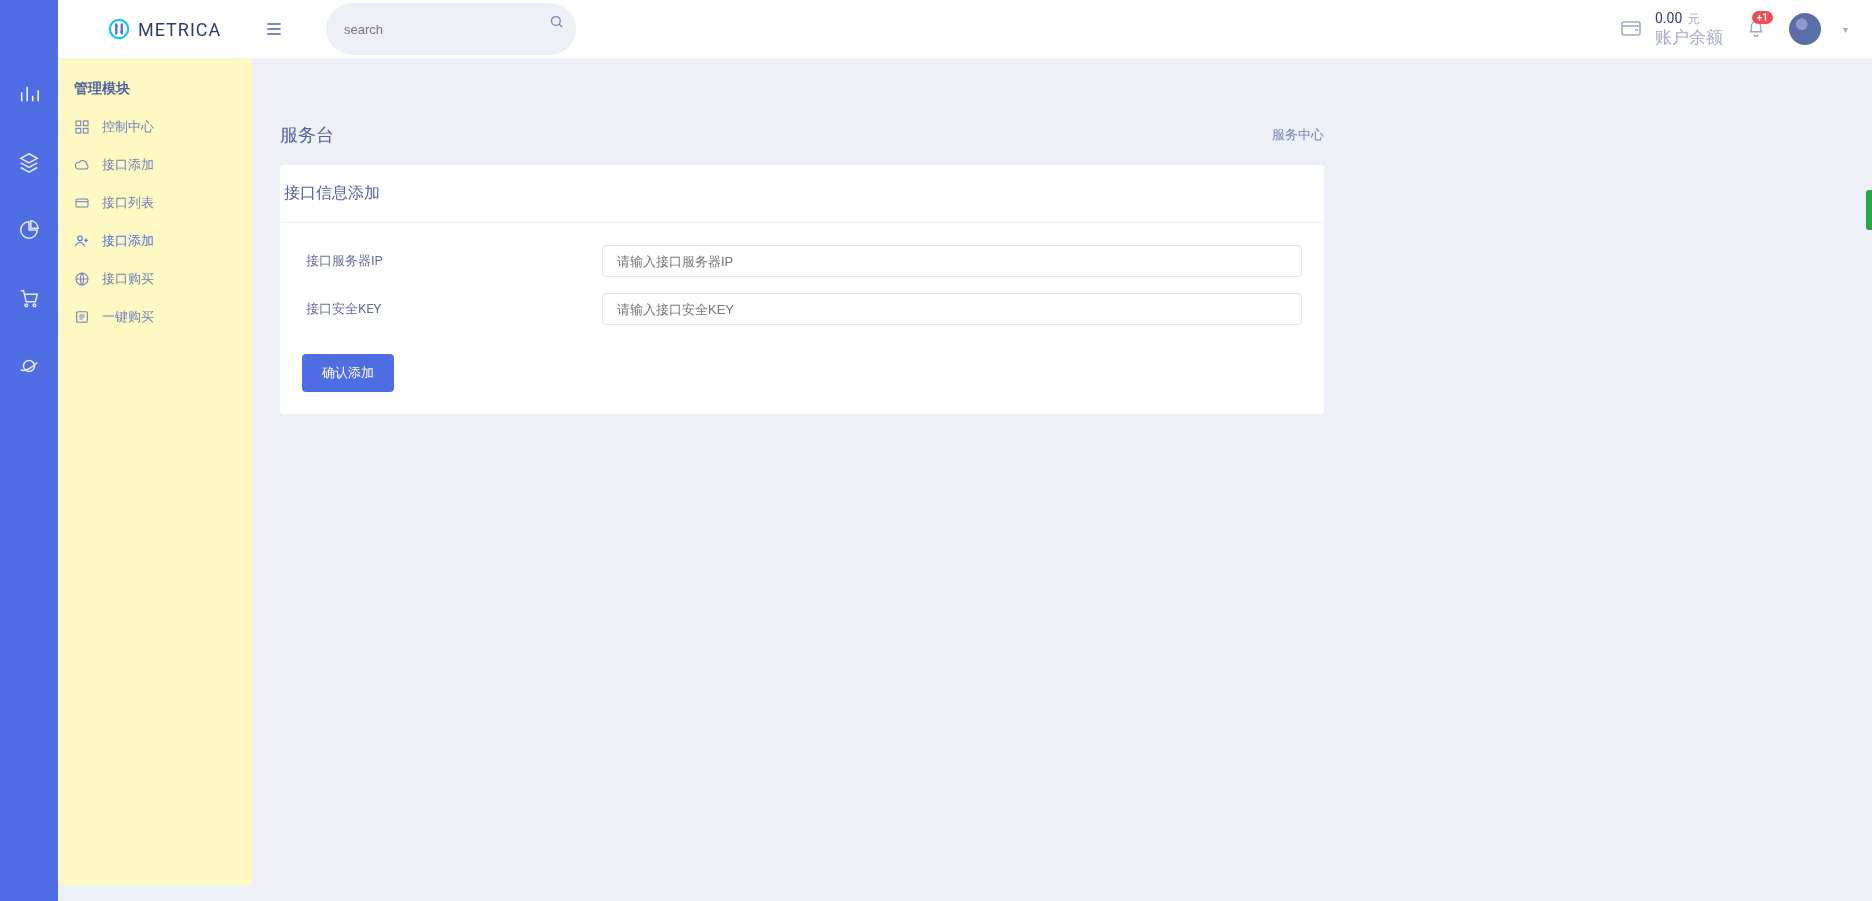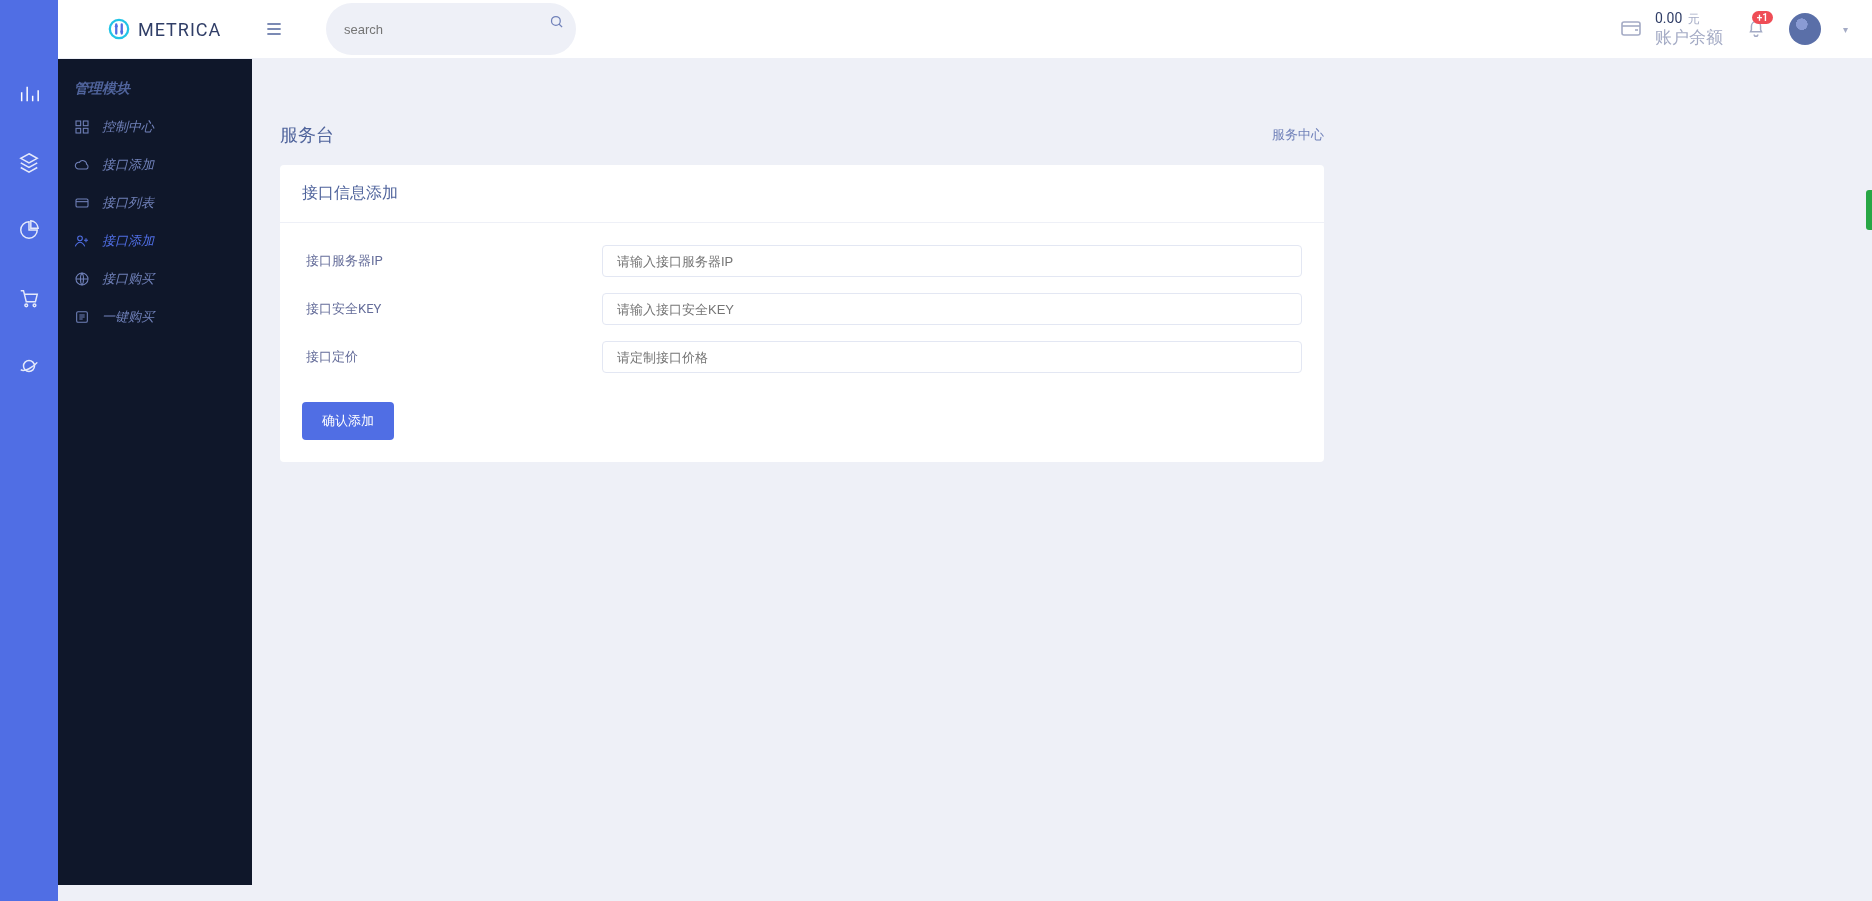--- a/index.html
+++ b/index.html
@@ -7,21 +7,21 @@
 
 .app { display: flex; min-height: 100vh; }
 
 
 .rail { width: 58px; background: #506ee4; display: flex; flex-direction: column; align-items: center; padding-top: 80px; gap: 40px; position: fixed; left:0; top:0; bottom:0; z-index:3;}
 .rail-item { width: 28px; height: 28px; display:flex; align-items:center; justify-content:center; cursor:pointer;}
 .rail-item svg { width: 22px; height:22px; stroke:#fff; fill:none; stroke-width:1.6; opacity:.85;}
 .rail-item.active svg { opacity:1;}
 
 
-.sidebar { width: 194px; background:#0f172a; position:fixed; left:58px; top:0; bottom:16px; z-index:2; padding-top: 70px; font-style: italic;}
+.sidebar { width: 194px; background:#fef9c3; position:fixed; left:58px; top:0; bottom:16px; z-index:2; padding-top: 70px;}
 .sidebar-section-title { font-size:14px; color:#50649c; font-weight:600; padding: 10px 16px 10px 16px;}
 .sidebar-item { display:flex; align-items:center; gap:12px; padding: 10px 16px; color:#7081b9; font-size:13px; cursor:pointer;}
 .sidebar-item.active { color:#506ee4;}
 .sidebar-item svg { width:16px; height:16px; stroke:currentColor; fill:none; stroke-width:1.6;}
 
 
 .topbar { position:fixed; left:58px; right:0; top:0; height:59px; background:#fff; display:flex; align-items:center; padding: 0 24px 0 20px; z-index:4; border-bottom:1px solid #eef0f7;}
 .logo { display:flex; align-items:center; gap:8px; font-weight:400; font-size:18px; color:#303e67; letter-spacing:1px; width: 174px; padding-left: 30px;}
 .logo-mark { width:22px; height:22px; }
 .hamburger { width:24px; height:24px; cursor:pointer; display:flex; align-items:center; justify-content:center; margin-left: 10px;}
@@ -46,21 +46,21 @@
 .avatar { width:32px; height:32px; border-radius:50%; background: radial-gradient(circle at 40% 35%, #8a9bd4 0 20%, #5a6fa8 21% 100%); cursor:pointer;}
 .chev { color:#a4abc5; font-size:10px; cursor:pointer;}
 
 
 .main { margin-left: 252px; padding: 59px 0 0 0; min-height:100vh;}
 .page-head { display:flex; align-items:center; justify-content:space-between; padding: 24px 28px 18px; margin-top: 40px;}
 .page-title { font-size:18px; color:#50649c; font-weight:500;}
 .breadcrumb { font-size:13px; color:#7081b9;}
 
 .card { background:#fff; margin: 0 28px; border-radius:4px; }
-.card-head { padding: 18px 22px; border-bottom:1px solid #eef0f7; font-size:16px; color:#50649c;}
+.card-head { padding: 18px 4px; border-bottom:1px solid #eef0f7; font-size:16px; color:#50649c;}
 .card-body { padding: 22px;}
 .form-row { display:flex; align-items:center; margin-bottom: 16px;}
 .form-label { width: 300px; font-size:13px; color:#656d9a; padding-left: 4px;}
 .form-control { flex:0 0 700px; height:32px; border:1px solid #e3e7f3; border-radius:4px; padding: 0 14px; font-size:13px; color:#7081b9; outline:none; background:#fff;}
 .btn-primary { background:#506ee4; color:#fff; border:none; border-radius:4px; padding: 10px 20px; font-size:13px; cursor:pointer; margin-top:13px;}
 
 
 .scroll-indicator { position:fixed; right:0; top:190px; width:6px; height:40px; background:#28a745; border-radius:3px 0 0 3px;}
 </style>
 </head>
@@ -207,23 +207,19 @@
       <div class="card-head">接口信息添加</div>
       <div class="card-body">
         <div class="form-row">
           <label class="form-label">接口服务器IP</label>
           <input class="form-control" type="text" placeholder="请输入接口服务器IP" style="">
         </div>
         <div class="form-row">
           <label class="form-label">接口安全KEY</label>
           <input class="form-control" type="text" placeholder="请输入接口安全KEY" style="">
         </div>
-        <div class="form-row">
-          <label class="form-label">接口定价</label>
-          <input class="form-control" type="text" placeholder="请定制接口价格" style="">
-        </div>
         <button class="btn-primary">确认添加</button>
       </div>
     </div>
   </div>
 
   <div class="scroll-indicator"></div>
 </div>
 
 </body></html>

